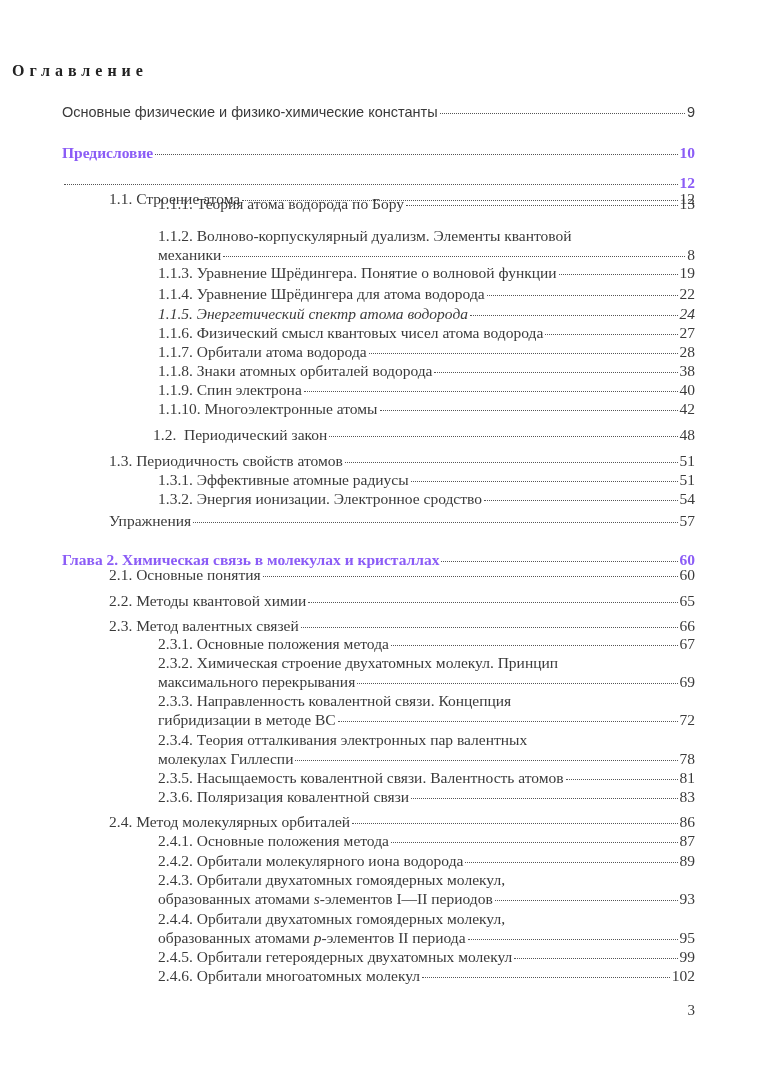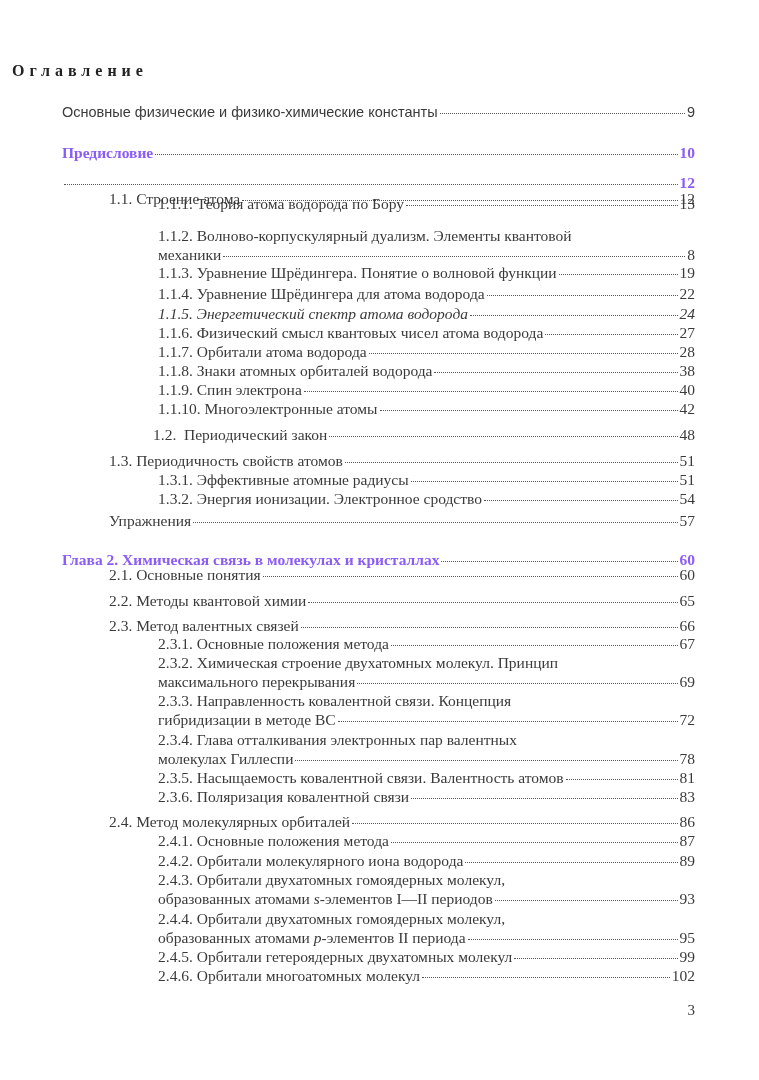--- a/index.html
+++ b/index.html
@@ -208,21 +208,21 @@
     </div>
     <div class="entry l2" style="top: 691px;">
       <span class="first-line">2.3.3. Направленность ковалентной связи. Концепция</span>
       <div class="line">
         <span class="text" style="white-space: pre;">гибридизации в методе ВС</span>
         <span class="leader"></span>
         <span class="page">72</span>
       </div>
     </div>
     <div class="entry l2" style="top: 730px;">
-      <span class="first-line">2.3.4. Глава отталкивания электронных пар валентных</span>
+      <span class="first-line">2.3.4. Теория отталкивания электронных пар валентных</span>
       <div class="line">
         <span class="text" style="white-space: pre;">молекулах Гиллеспи</span>
         <span class="leader"></span>
         <span class="page">78</span>
       </div>
     </div>
     <div class="entry l2" style="top: 768px;">
       <div class="line">
         <span class="text" style="white-space: pre;">2.3.5. Насыщаемость ковалентной связи. Валентность атомов</span>
         <span class="leader"></span>

